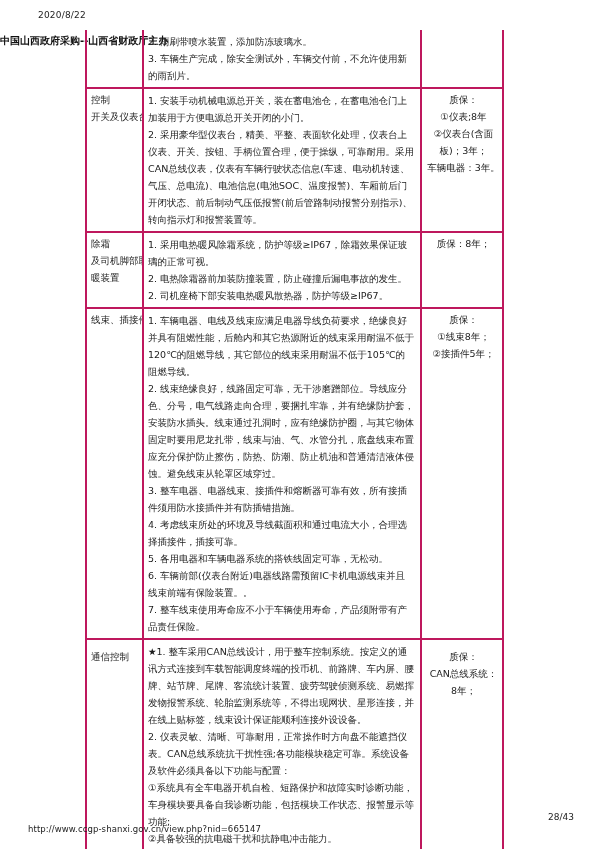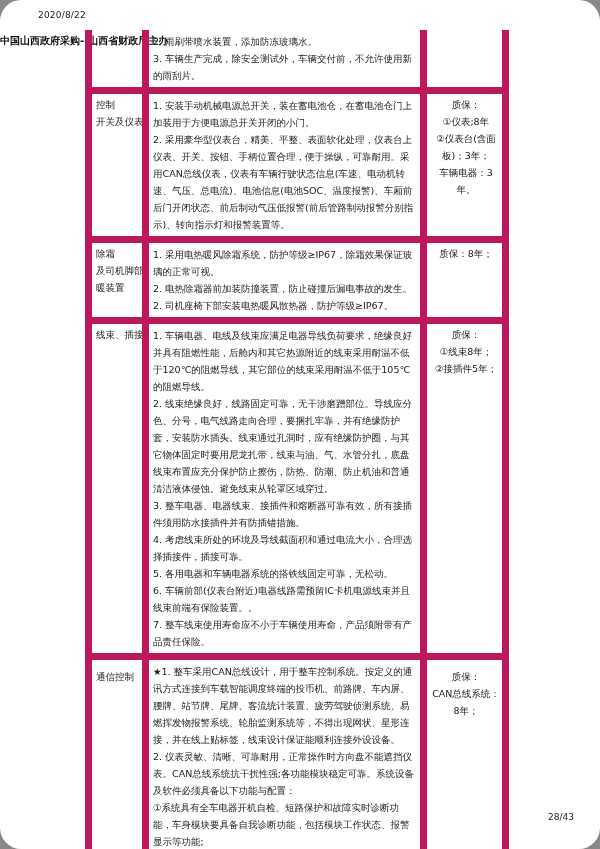--- a/index.html
+++ b/index.html
@@ -1,37 +1,37 @@
 <!DOCTYPE html>
 <html><head>
 <meta charset="utf-8">
 <style>
   html,body { margin:0; padding:0; background:#888; }
   .page {
     position:relative; width:600px; height:849px; margin:0 auto;
     background:#ffffff; overflow:hidden;
-    font-family:"DejaVu Sans", sans-serif; color:#1c1c1c;border-radius:21px;
+    font-family:"DejaVu Sans", sans-serif; color:#1c1c1c;
   }
   .hdr-date {
     position:absolute; left:38px; top:10px;
     font-size:9px; color:#222; letter-spacing:0.2px;
   }
   .hdr-title {
     position:absolute; left:0; top:9px; width:100%;
     text-align:left; font-size:10px; font-weight:bold; color:#111;margin-top:25px;
   }
   table.spec {
     position:absolute; left:85px; top:30px; width:417px;
     border-collapse:collapse; table-layout:fixed;
   }
   table.spec col.c-label   { width:57px; }
   table.spec col.c-content { width:278px; }
   table.spec col.c-warr    { width:82px; }
   table.spec td {
-    border:7px solid #be185d; font-size:9.5px; line-height:17px;
+    border:2px solid #be185d; font-size:9.5px; line-height:17px;
     vertical-align:top; overflow:hidden;
   }
   table.spec tr:first-child td { border-top:none; }
   table.spec tr:last-child  td { border-bottom:none; }
   td.label-cell { vertical-align:middle; padding:2px 2px 2px 4px; }
   td.label-cell .lbl-line { white-space:nowrap; }
   td.content-cell { padding:3px 6px 3px 4px; }
   td.content-cell .para { margin:0; }
   td.warr-cell { vertical-align:middle; padding:2px 2px 2px 5px; }
   td.warr-cell .warr-line { margin:0;text-align:center; }
@@ -131,15 +131,16 @@
             <div class="para">3. 整车采用CAN总线通信网络，并能满足移动互联网通讯应用需求。</div>
           </td>
           <td class="warr-cell">
             <div class="warr-line">质保：</div>
             <div class="warr-line">CAN总线系统：8年；</div>
           </td>
         </tr>
       </tbody>
   </table>
 
+  <div class="ftr-url">http://www.ccgp-shanxi.gov.cn/view.php?nid=665147</div>
   <div class="ftr-page">28/43</div>
 
 </div>
 
 </body></html>

